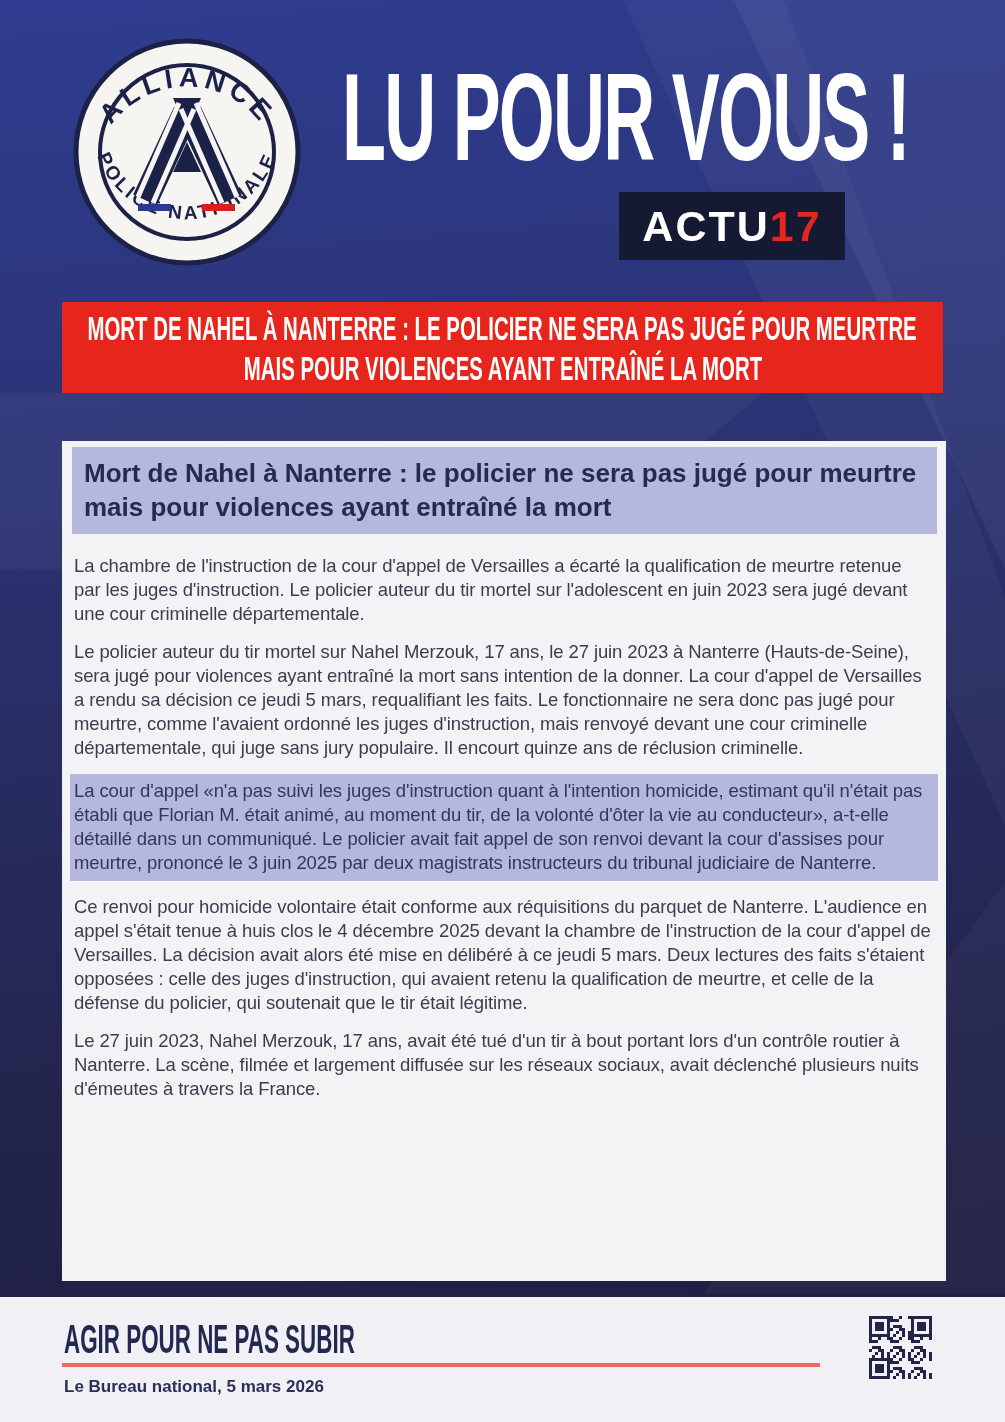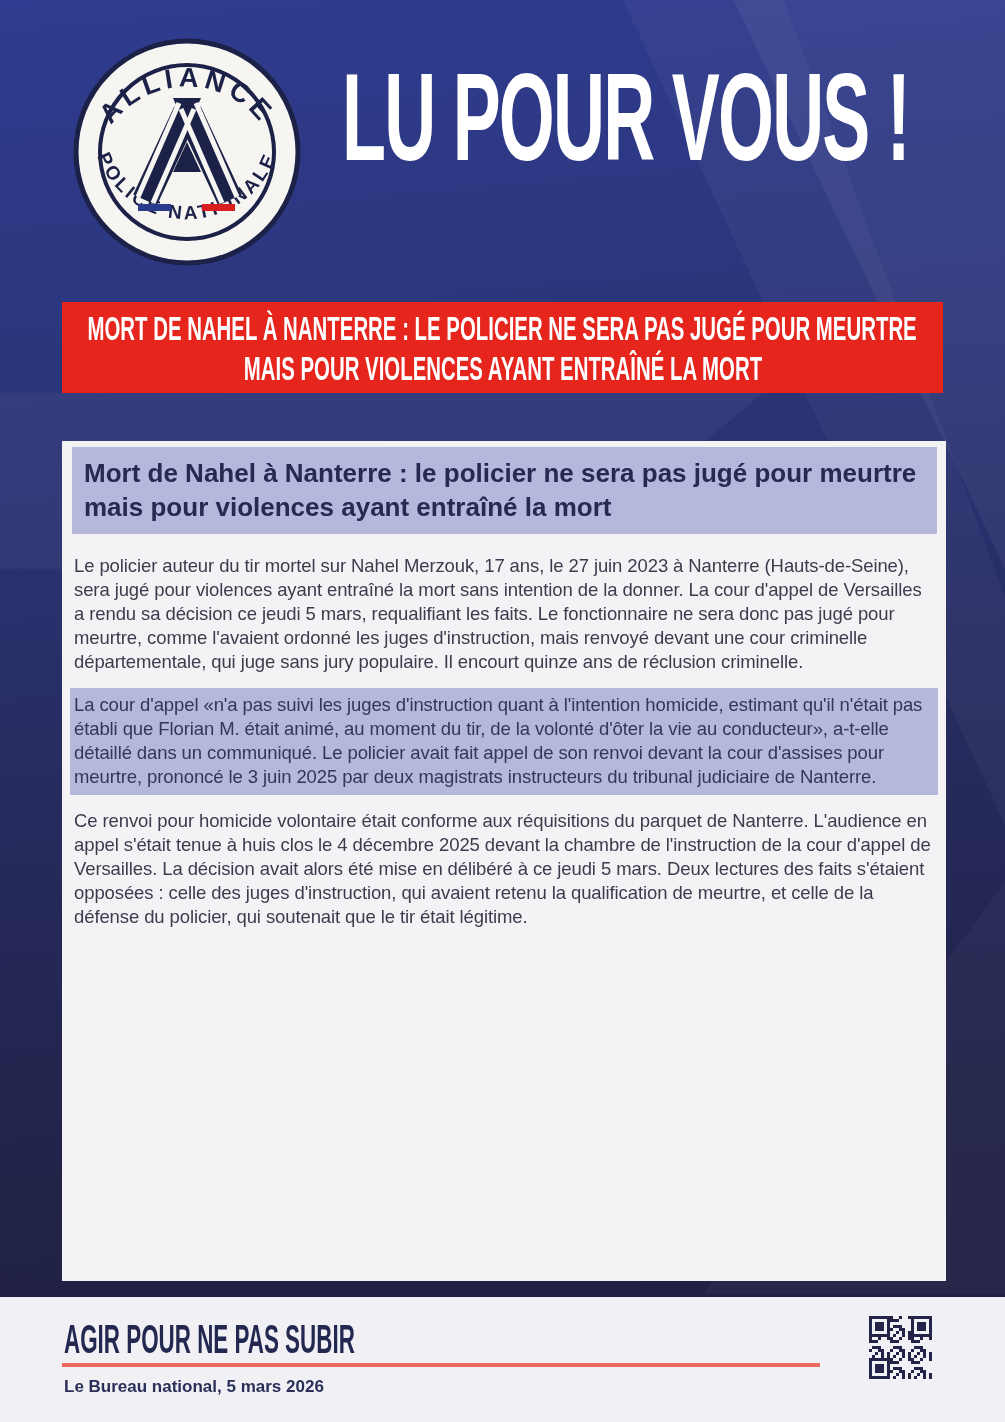--- a/index.html
+++ b/index.html
@@ -115,32 +115,38 @@
         <line x1="123" y1="65" x2="164" y2="159"></line>
       </g>
       <polygon points="114,104 100,134 128,134" fill="#1c2147"></polygon>
       <rect x="65" y="166" width="33" height="7" fill="#2a3a8c"></rect>
       <rect x="129" y="166" width="33" height="7" fill="#d81e1e"></rect>
     </svg>
   </div>
 
   <div class="big-title">LU POUR VOUS !</div>
 
+  <div class="actu-badge">
+    <span class="actu-white">ACTU</span>
+      <span class="actu-red">17</span>
+  </div>
 
   <div class="banner">
     <div class="banner-line">MORT DE NAHEL À NANTERRE : LE POLICIER NE SERA PAS JUGÉ POUR MEURTRE</div>
     <div class="banner-line">MAIS POUR VIOLENCES AYANT ENTRAÎNÉ LA MORT</div>
   </div>
 
   <div class="card">
     <div class="card-headline">Mort de Nahel à Nanterre : le policier ne sera pas jugé pour meurtre mais pour violences ayant entraîné la mort</div>
     <div class="article-body">
+        <p class="para">La chambre de l'instruction de la cour d'appel de Versailles a écarté la qualification de meurtre retenue par les juges d'instruction. Le policier auteur du tir mortel sur l'adolescent en juin 2023 sera jugé devant une cour criminelle départementale.</p>
         <p class="para">Le policier auteur du tir mortel sur Nahel Merzouk, 17 ans, le 27 juin 2023 à Nanterre (Hauts-de-Seine), sera jugé pour violences ayant entraîné la mort sans intention de la donner. La cour d'appel de Versailles a rendu sa décision ce jeudi 5 mars, requalifiant les faits. Le fonctionnaire ne sera donc pas jugé pour meurtre, comme l'avaient ordonné les juges d'instruction, mais renvoyé devant une cour criminelle départementale, qui juge sans jury populaire. Il encourt quinze ans de réclusion criminelle.</p>
         <p class="para highlight">La cour d'appel «n'a pas suivi les juges d'instruction quant à l'intention homicide, estimant qu'il n'était pas établi que Florian M. était animé, au moment du tir, de la volonté d'ôter la vie au conducteur», a-t-elle détaillé dans un communiqué. Le policier avait fait appel de son renvoi devant la cour d'assises pour meurtre, prononcé le 3 juin 2025 par deux magistrats instructeurs du tribunal judiciaire de Nanterre.</p>
         <p class="para">Ce renvoi pour homicide volontaire était conforme aux réquisitions du parquet de Nanterre. L'audience en appel s'était tenue à huis clos le 4 décembre 2025 devant la chambre de l'instruction de la cour d'appel de Versailles. La décision avait alors été mise en délibéré à ce jeudi 5 mars. Deux lectures des faits s'étaient opposées : celle des juges d'instruction, qui avaient retenu la qualification de meurtre, et celle de la défense du policier, qui soutenait que le tir était légitime.</p>
+        <p class="para">Le 27 juin 2023, Nahel Merzouk, 17 ans, avait été tué d'un tir à bout portant lors d'un contrôle routier à Nanterre. La scène, filmée et largement diffusée sur les réseaux sociaux, avait déclenché plusieurs nuits d'émeutes à travers la France.</p>
       </div>
   </div>
 
   <div class="footer">
     <div class="slogan">AGIR POUR NE PAS SUBIR</div>
     <div class="slogan-line"></div>
     <div class="signature">Le Bureau national, 5 mars 2026</div>
     <div class="qr">
         <div class="qr-cell" style="left: 0px; top: 0px;"></div>
         <div class="qr-cell" style="left: 3px; top: 0px;"></div>

